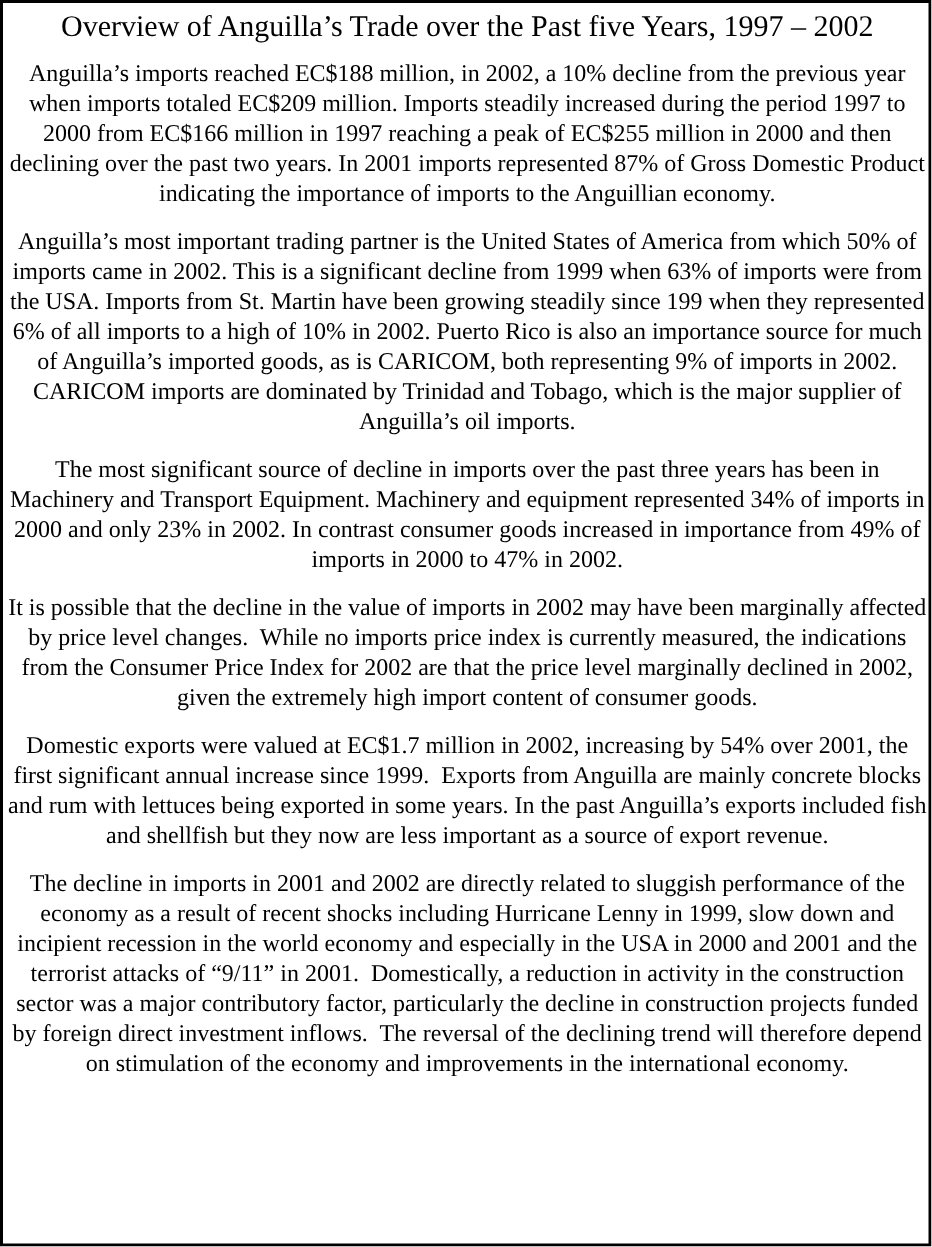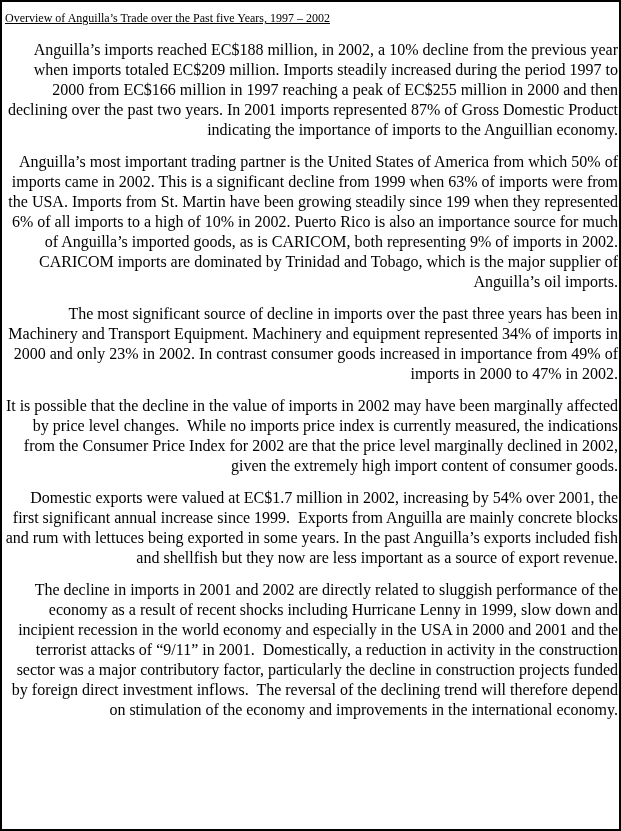--- a/index.html
+++ b/index.html
@@ -12,32 +12,32 @@
     height: 831px;
     box-sizing: border-box;
     border: 2px solid #000000;
     background: #ffffff;
     padding: 6px 1px 0 3px;
     overflow: hidden;
     font-family: "Liberation Serif", "DejaVu Serif", serif;
     color: #000000;
   }
   .doc-title {
-    font-size: 12px;
+    font-size: 20px;
     line-height: 20px;
-    text-decoration: underline;
+    text-align: center;
     margin: 0 0 12px 0;
     white-space: pre-wrap;
   }
   p.doc-para {
     font-size: 16px;
     line-height: 20px;
     margin: 0 0 12px 0;
     white-space: pre-wrap;
-    text-align: right;
+    text-align: center;
   }
 </style>
 </head>
 <body>
 
 <div class="page">
   <div class="doc-title">Overview of Anguilla’s Trade over the Past five Years, 1997 – 2002</div>
 
   <p class="doc-para">Anguilla’s imports reached EC$188 million, in 2002, a 10% decline from the previous year when imports totaled EC$209 million. Imports steadily increased during the period 1997 to 2000 from EC$166 million in 1997 reaching a peak of EC$255 million in 2000 and then declining over the past two years. In 2001 imports represented 87% of Gross Domestic Product indicating the importance of imports to the Anguillian economy.</p>
 

